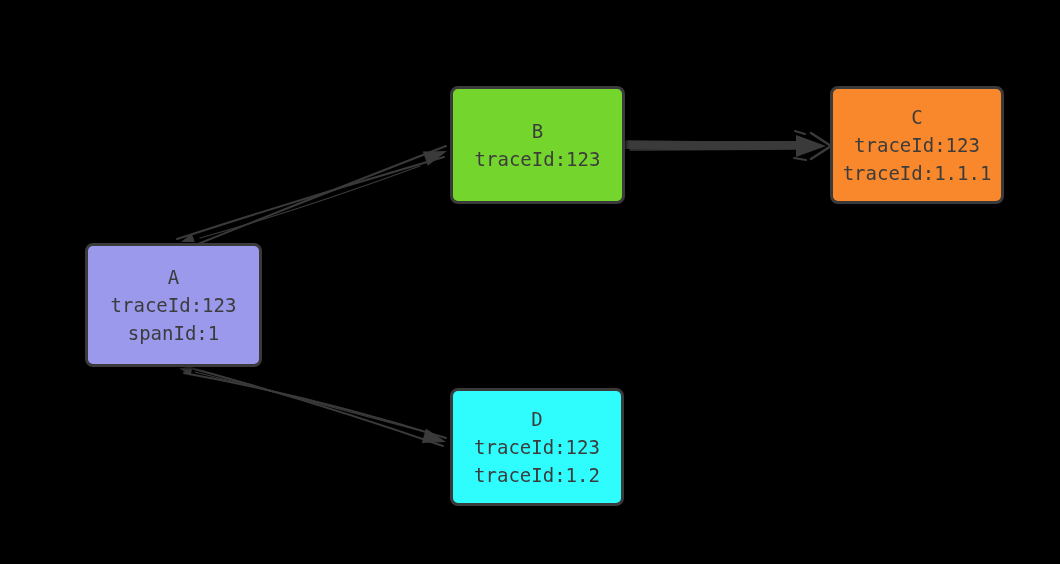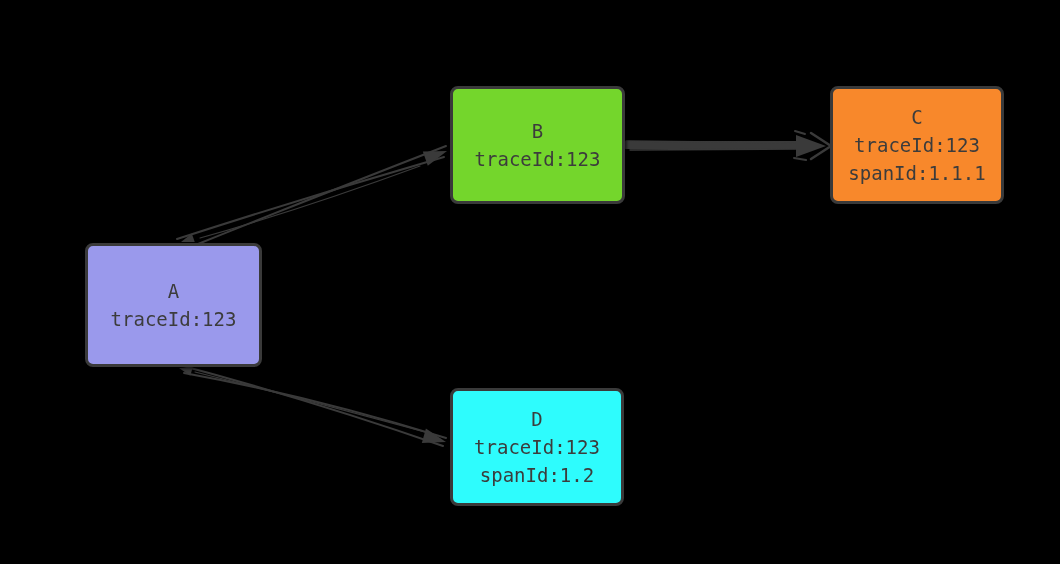--- a/index.html
+++ b/index.html
@@ -62,32 +62,33 @@
       <polygon class="head" points="0,0 -30,-11 -30,11" transform="translate(826,146)"></polygon>
       <path class="stroke" d="M811,133 L831,146 L811,159" stroke-width="2.5"></path>
       <path class="stroke" d="M795,131 L805,134" stroke-width="2"></path>
       <path class="stroke" d="M794,158 L806,160" stroke-width="2"></path>
     </g>
   </svg>
 
   <div class="node" style="left: 85px; top: 243px; width: 177px; height: 124px; background: rgb(154, 153, 236);">
     <span>A</span>
     <span>traceId:123</span>
+    <span>spanId:1</span>
   </div>
 
   <div class="node" style="left: 450px; top: 86px; width: 175px; height: 118px; background: rgb(116, 214, 44);">
     <span>B</span>
     <span>traceId:123</span>
   </div>
 
   <div class="node" style="left: 830px; top: 86px; width: 174px; height: 118px; background: rgb(248, 136, 43);">
     <span>C</span>
     <span>traceId:123</span>
-    <span>spanId:1.1.1</span>
+    <span>traceId:1.1.1</span>
   </div>
 
   <div class="node" style="left: 450px; top: 388px; width: 174px; height: 118px; background: rgb(46, 252, 253);">
     <span>D</span>
     <span>traceId:123</span>
-    <span>spanId:1.2</span>
+    <span>traceId:1.2</span>
   </div>
 
 </div>
 
 </body></html>

